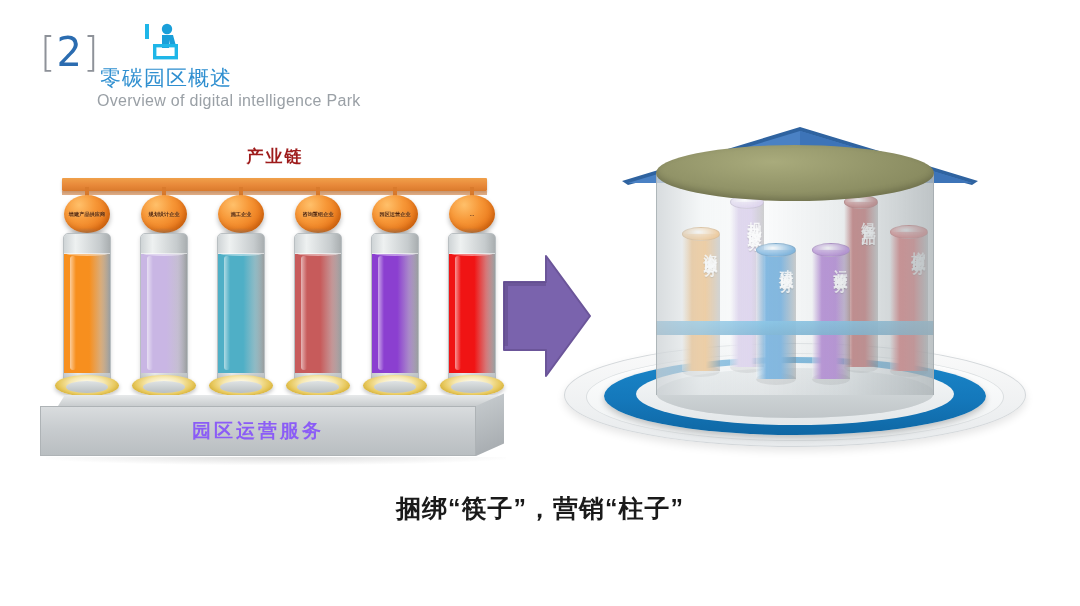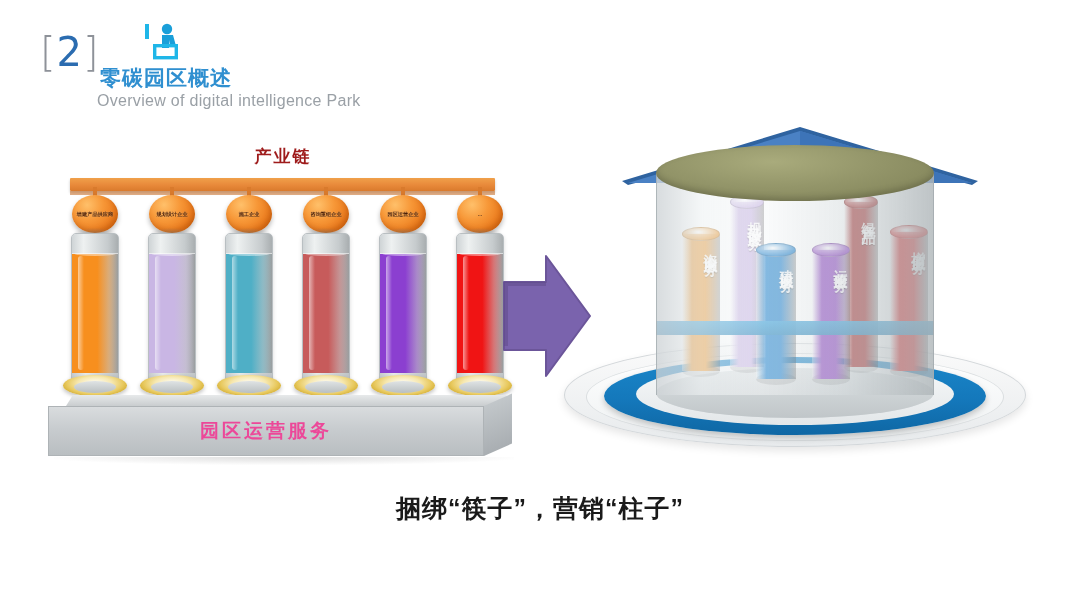--- a/index.html
+++ b/index.html
@@ -16,31 +16,31 @@
   #page-number{
     position:absolute;left:40px;top:32px;
     font-size:40px;font-weight:400;color:#2b6cb0;
     font-family:"DejaVu Sans",sans-serif;
     letter-spacing:1px;line-height:1;
   }
   #page-number .brk{color:#8e9299;font-weight:300;}
   #header-icon{position:absolute;left:140px;top:22px;width:48px;height:44px;}
   #header-title{
     position:absolute;left:100px;top:64px;
-    font-size:21px;font-weight:700;color:#2f8fd0;
+    font-size:21px;font-weight:400;color:#2f8fd0;
     letter-spacing:1px;white-space:nowrap;
   }
   #header-subtitle{
     position:absolute;left:97px;top:92px;
     font-size:16px;color:#9aa0a6;letter-spacing:.3px;
     white-space:nowrap;
   }
 
   
-  #left-diagram{position:absolute;left:48px;top:145px;width:470px;height:320px;}
+  #left-diagram{position:absolute;left:40px;top:145px;width:470px;height:320px;}
 
   #chain-title{
     position:absolute;left:0;top:0;width:470px;
     text-align:center;font-size:17px;font-weight:700;
     color:#9e1b1b;letter-spacing:2px;
   }
   #chain-bar{
     position:absolute;left:22px;top:33px;width:425px;height:13px;
     background:linear-gradient(180deg,#f0a04a 0%,#e8893a 55%,#d97a2c 100%);
     box-shadow:0 2px 3px rgba(0,0,0,.22);
@@ -130,21 +130,21 @@
     border:1px solid #aeb3b6;box-sizing:border-box;
   }
   #base-side{
     position:absolute;left:436px;top:11px;width:28px;height:50px;
     background:linear-gradient(180deg,#c2c7ca,#a9aeb2);
     transform:skewY(-24deg);transform-origin:left top;
   }
   #base-label{
     position:absolute;left:0;top:11px;width:436px;height:50px;
     display:flex;align-items:center;justify-content:center;
-    font-size:19px;font-weight:700;color:#ec4899;letter-spacing:3px;
+    font-size:19px;font-weight:700;color:#8b5cf6;letter-spacing:3px;
   }
   #base-shadow{
     position:absolute;left:6px;top:62px;width:460px;height:8px;
     background:radial-gradient(ellipse at 50% 0%,rgba(130,130,130,.28),rgba(255,255,255,0) 75%);
   }
 
   
   #arrow{position:absolute;left:498px;top:252px;width:98px;height:128px;}
   #arrow svg{display:block;}
 

